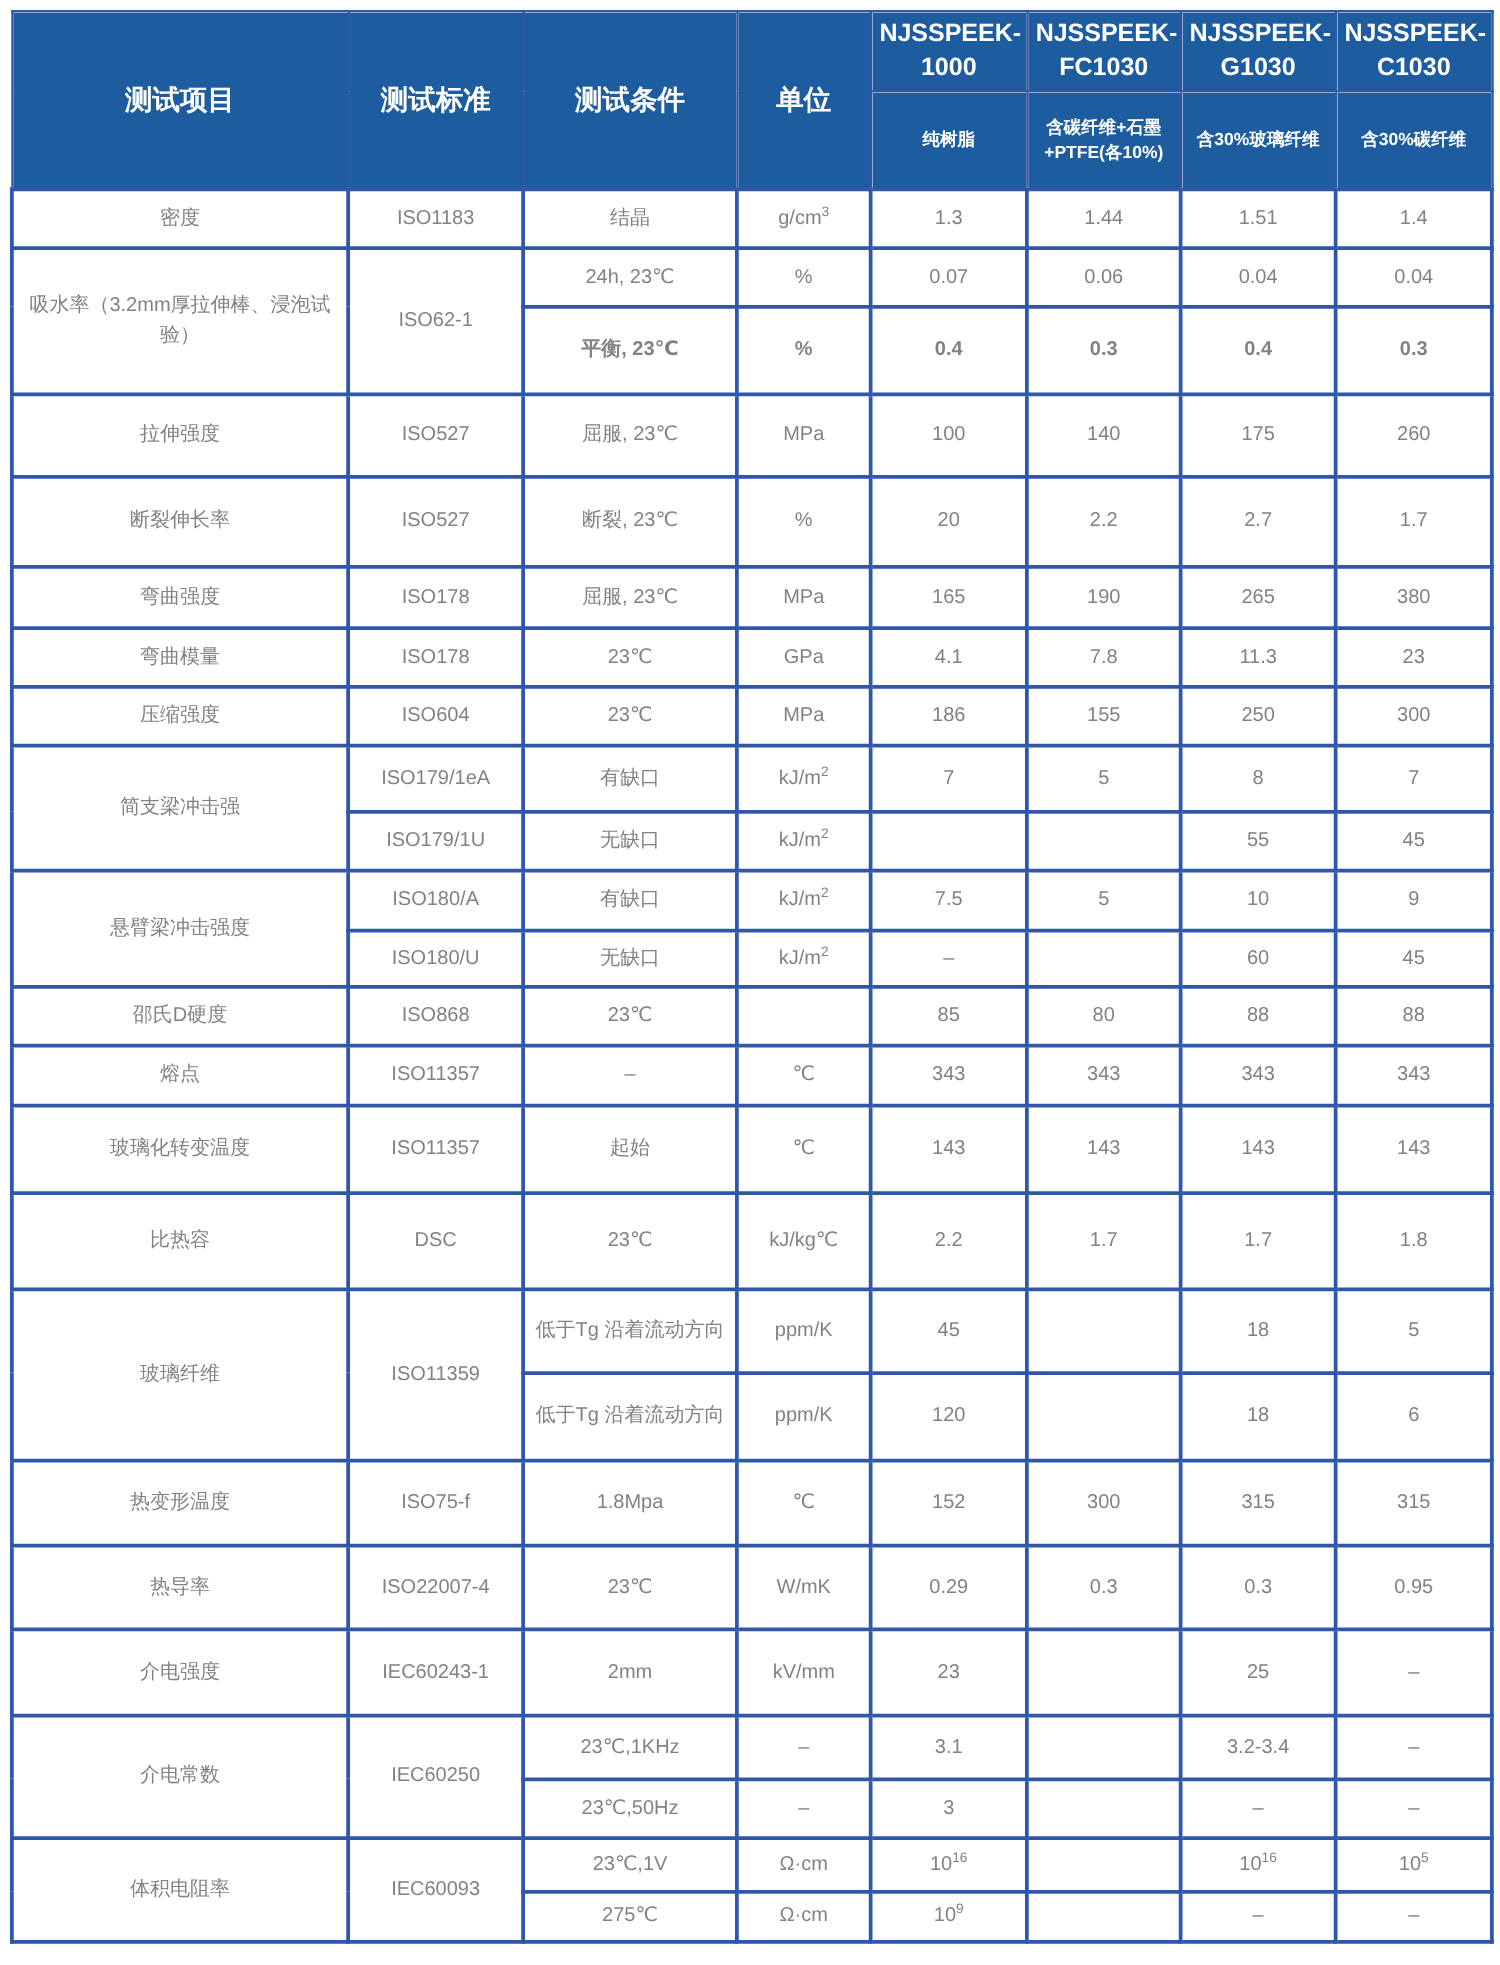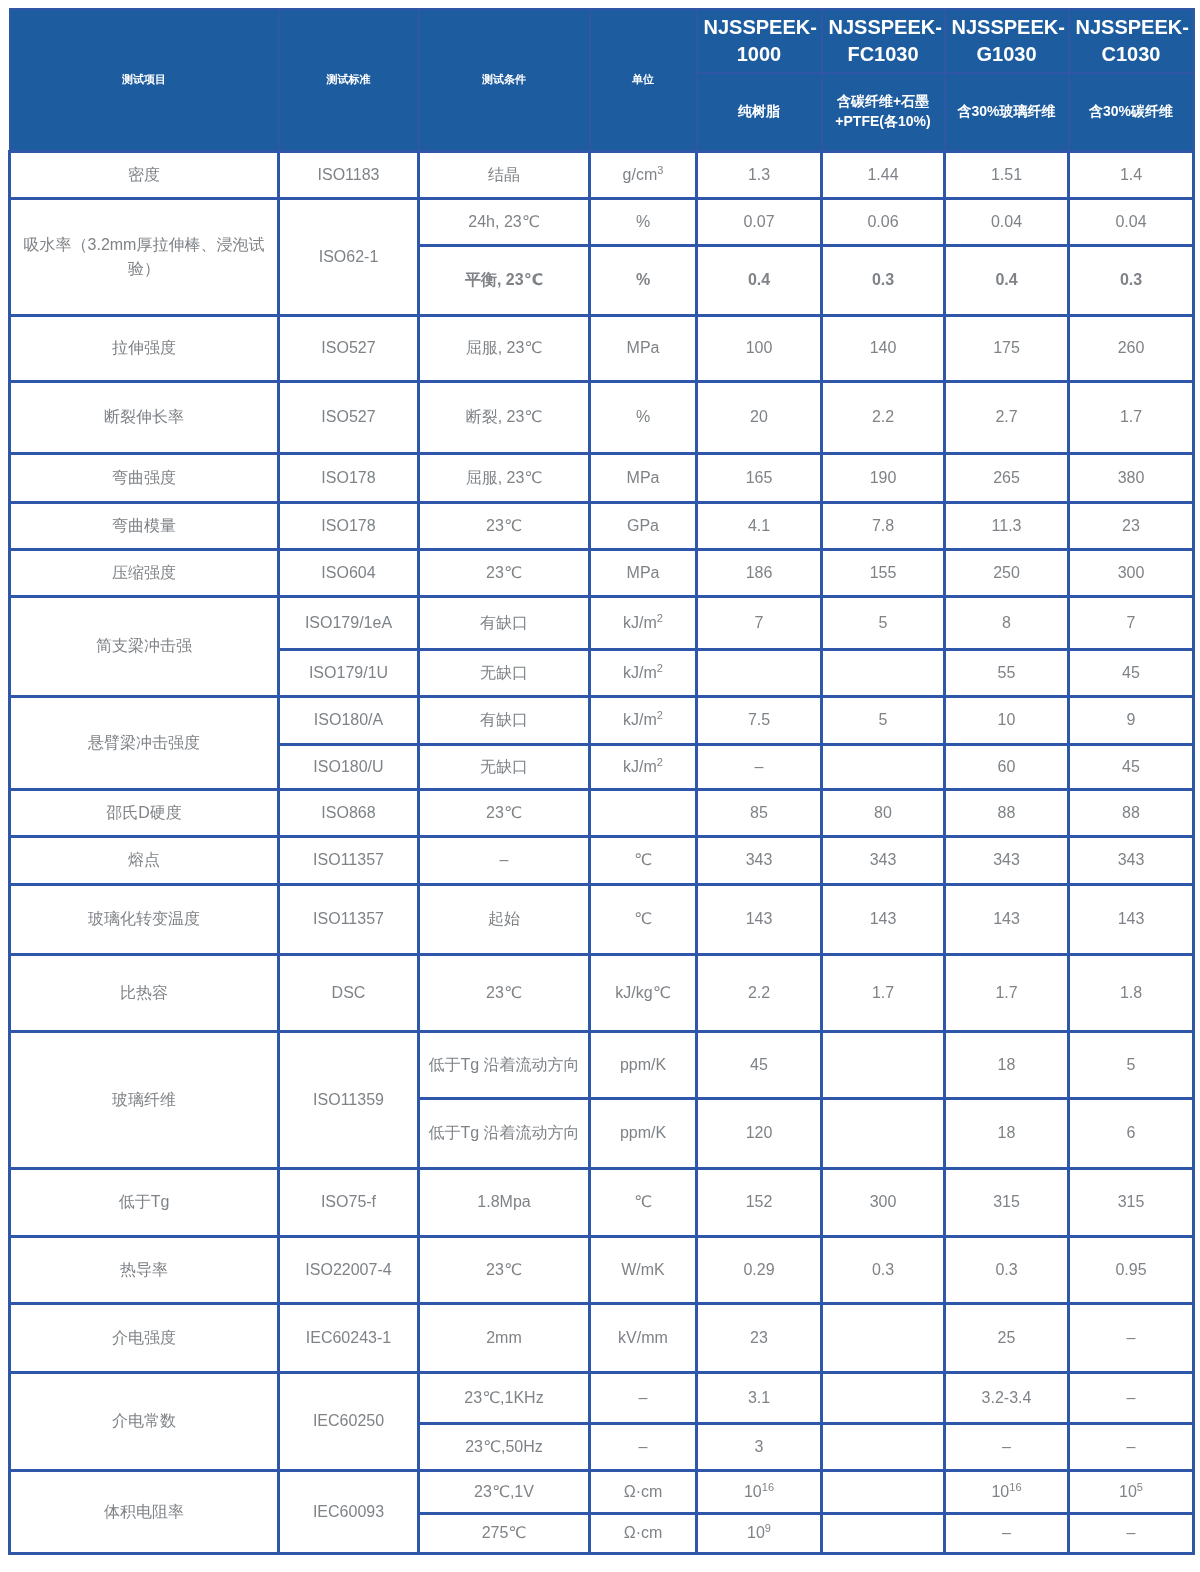--- a/index.html
+++ b/index.html
@@ -15,21 +15,21 @@
     text-align:center; vertical-align:middle;
     overflow:hidden;
   }
   
   table.spec th {
     background:#1d5c9e; color:#ffffff;
     border:2px solid #3156a6;
     font-weight:bold;
     padding:4px 6px;
   }
-  th.colhead { font-size:11px; }
+  th.colhead { font-size:22px; }
   th.prodname { font-size:20px; line-height:1.35; padding:6px 10px;margin-left:40px; }
   th.proddesc { font-size:14px; line-height:1.4; padding:6px 4px; }
   
   table.spec td {
     background:#ffffff; color:#7f8387;
     border:3px solid #2e57aa;
     font-size:16px;
     padding:4px 8px;
     line-height:1.45;
   }
@@ -239,21 +239,21 @@
         </tr>
         <tr style="height: 70px;">
           <td class="cond">低于Tg 沿着流动方向</td>
           <td>ppm/K</td>
           <td>120</td>
           <td></td>
           <td>18</td>
           <td>6</td>
         </tr>
         <tr style="height: 68px;">
-          <td class="item">低于Tg</td>
+          <td class="item">热变形温度</td>
           <td>ISO75-f</td>
           <td class="cond">1.8Mpa</td>
           <td>℃</td>
           <td>152</td>
           <td>300</td>
           <td>315</td>
           <td>315</td>
         </tr>
         <tr style="height: 67px;">
           <td class="item">热导率</td>

